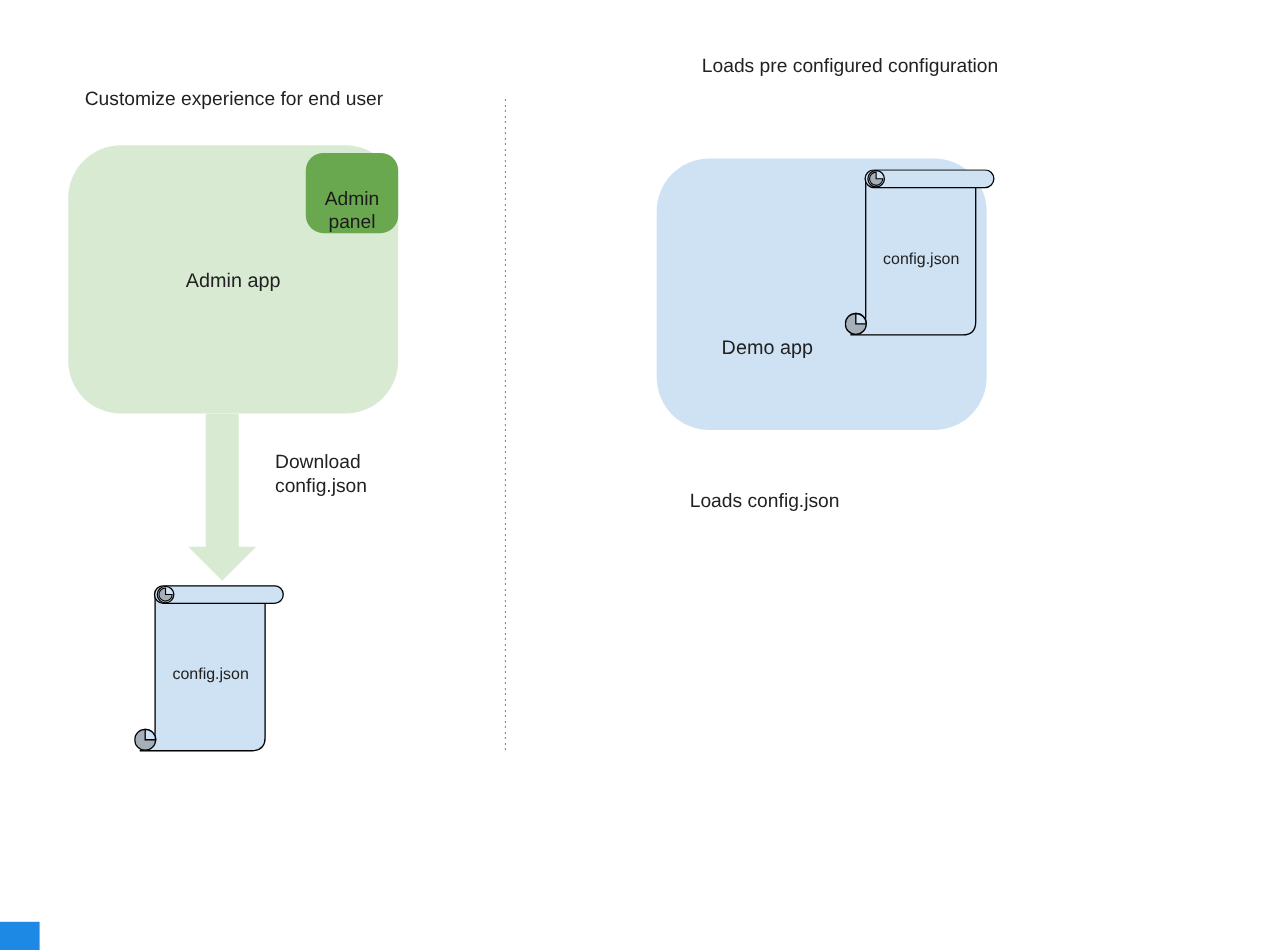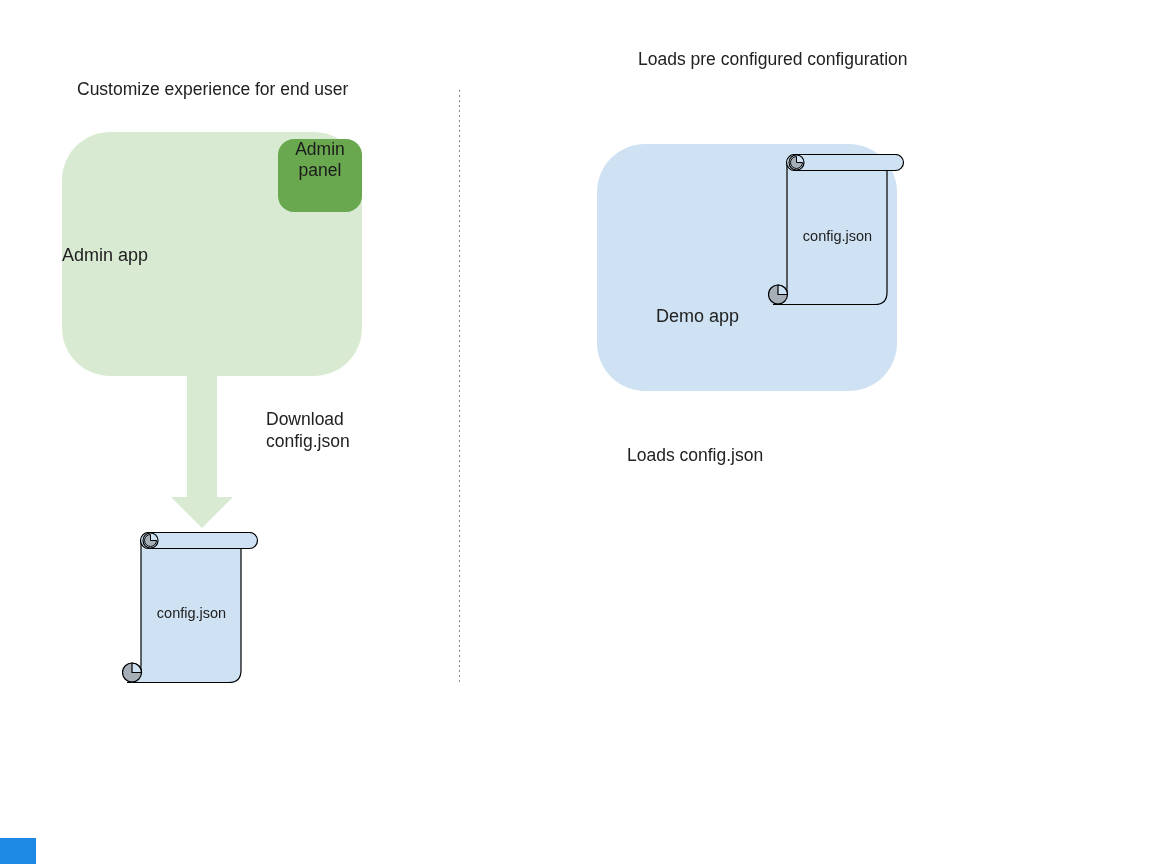--- a/index.html
+++ b/index.html
@@ -3,31 +3,31 @@
 <meta charset="utf-8">
 <style>
   html,body{margin:0;padding:0;}
   body{
     width:1152px;height:864px;background:#ffffff;overflow:hidden;position:relative;
     font-family:"Liberation Sans", sans-serif;color:#212121;
   }
   .abs{position:absolute;}
   .heading{font-size:17.5px;line-height:21px;white-space:nowrap;}
   .caption{font-size:17.5px;line-height:22px;text-align:center;}
-  .pre{white-space:pre-line;margin-left:16px;}
+  .pre{white-space:pre-line;}
   
   .admin-app{
     left:62px;top:132px;width:300px;height:244px;border-radius:48px;background:#d9ead3;
   }
   .admin-app-label{
-    left:0;top:112px;width:100%;text-align:left;font-size:18px;line-height:22px;
+    left:0;top:112px;width:100%;text-align:center;font-size:18px;line-height:22px;
   }
   .admin-panel{
     left:216px;top:7px;width:84px;height:73px;border-radius:16px;background:#6aa84f;
-    display:flex;align-items:flex-start;justify-content:center;text-align:center;
+    display:flex;align-items:flex-end;justify-content:center;text-align:center;
     font-size:17.5px;line-height:21px;color:#1b1b1b;
   }
   
   .down-arrow{left:165px;top:376px;}
   .arrow-label{left:250px;top:408px;font-size:17.5px;line-height:22px;}
   
   .scroll-left{left:122px;top:532px;}
   .scroll-right{left:768px;top:154px;}
   .scroll-label{
     font-size:14.5px;line-height:17px;text-align:center;width:101px;

